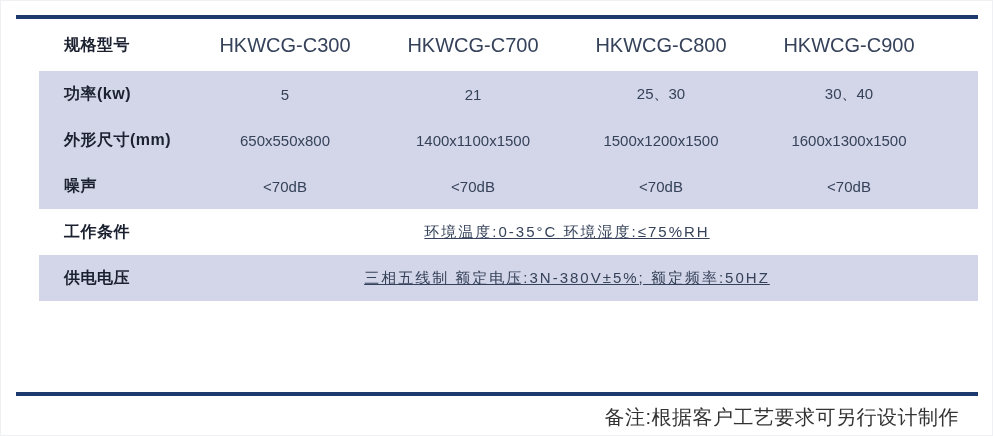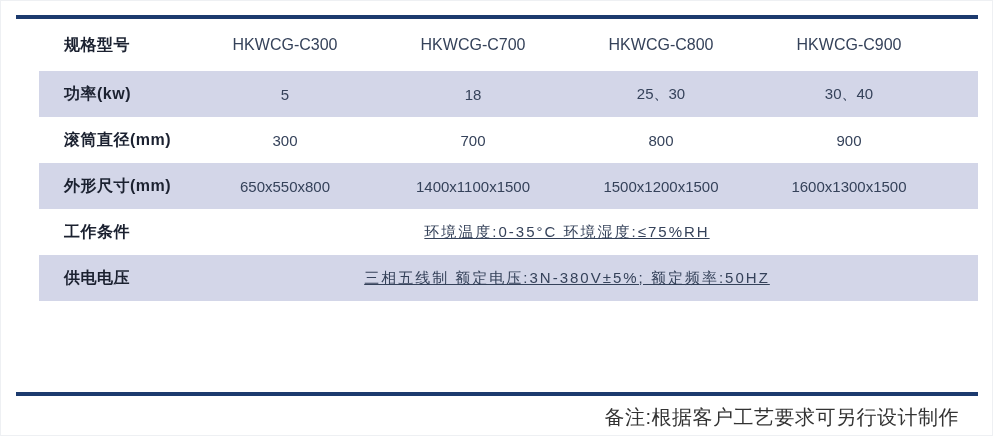--- a/index.html
+++ b/index.html
@@ -28,21 +28,21 @@
   th.label{
     text-align:left;padding:0 0 0 25px;margin:0;
     font-size:16px;font-weight:700;color:var(--label-text,#1b2130);
     letter-spacing:0.5px;white-space:nowrap;
   }
   td{padding:0;}
   td.value{
     text-align:center;font-size:15px;color:var(--value-text,#35425a);
     white-space:nowrap;
   }
-  td.header-value{font-size:16px;}
+  td.header-value{font-size:20px;}
   td.span-value{letter-spacing:2px;text-decoration:underline;}
   .note{
     position:absolute;top:403px;right:33px;
     font-size:20px;color:var(--note-text,#333333);
     letter-spacing:0.5px;white-space:nowrap;
   }
 </style>
 </head>
 <body>
 
@@ -63,39 +63,39 @@
           <th class="label">规格型号</th>
           <td class="value header-value">HKWCG-C300</td>
           <td class="value header-value">HKWCG-C700</td>
           <td class="value header-value">HKWCG-C800</td>
           <td class="value header-value">HKWCG-C900</td>
           <td class="spacer"></td>
         </tr>
         <tr class="data-row shaded">
           <th class="label">功率(kw)</th>
           <td class="value">5</td>
-          <td class="value">18</td>
+          <td class="value">21</td>
           <td class="value">25、30</td>
           <td class="value">30、40</td>
-          <td class="spacer"></td>
-        </tr>
-        <tr class="data-row">
-          <th class="label">滚筒直径(mm)</th>
-          <td class="value">300</td>
-          <td class="value">700</td>
-          <td class="value">800</td>
-          <td class="value">900</td>
           <td class="spacer"></td>
         </tr>
         <tr class="data-row shaded">
           <th class="label">外形尺寸(mm)</th>
           <td class="value">650x550x800</td>
           <td class="value">1400x1100x1500</td>
           <td class="value">1500x1200x1500</td>
           <td class="value">1600x1300x1500</td>
+          <td class="spacer"></td>
+        </tr>
+        <tr class="data-row shaded">
+          <th class="label">噪声</th>
+          <td class="value">&lt;70dB</td>
+          <td class="value">&lt;70dB</td>
+          <td class="value">&lt;70dB</td>
+          <td class="value">&lt;70dB</td>
           <td class="spacer"></td>
         </tr>
         <tr class="data-row">
           <th class="label">工作条件</th>
           <td class="value span-value" colspan="4">环境温度:0-35°C 环境湿度:≤75%RH</td>
           <td class="spacer"></td>
         </tr>
         <tr class="data-row shaded">
           <th class="label">供电电压</th>
           <td class="value span-value" colspan="4">三相五线制 额定电压:3N-380V±5%; 额定频率:50HZ</td>

